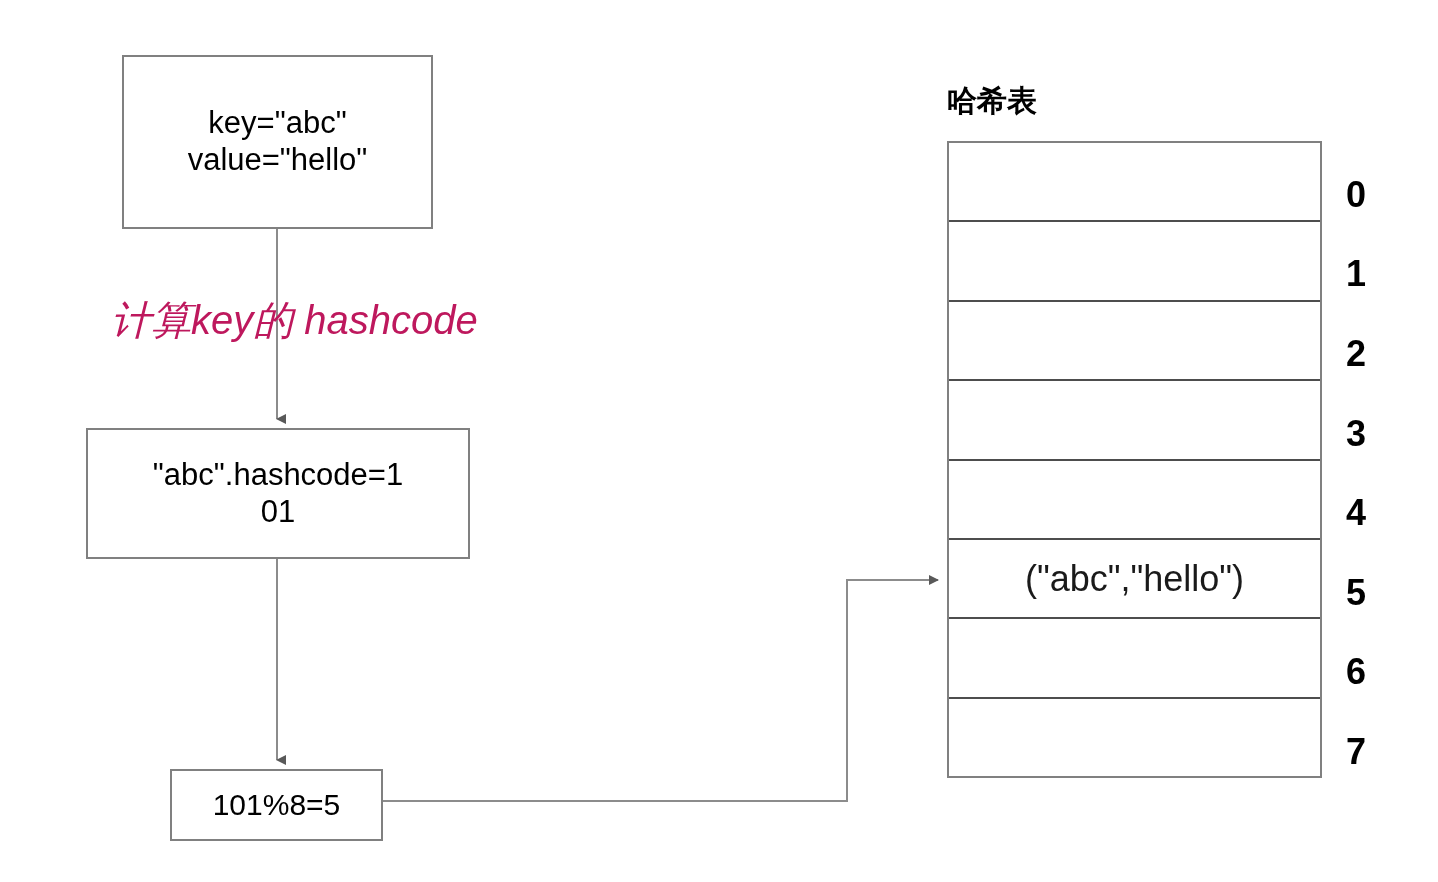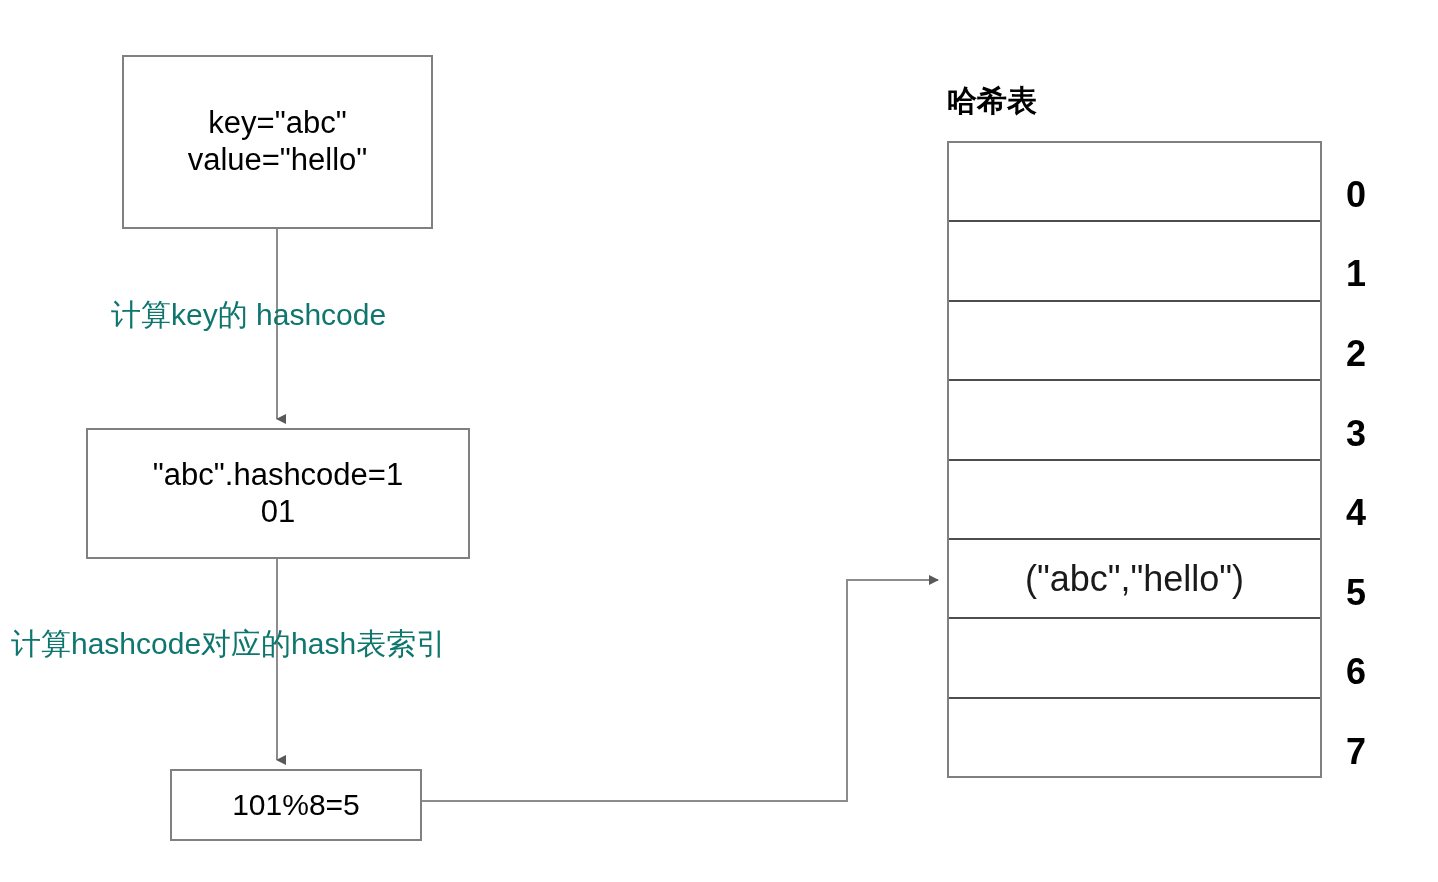--- a/index.html
+++ b/index.html
@@ -48,32 +48,33 @@
   #box-hashcode {
     left: 86px;
     top: 428px;
     width: 384px;
     height: 131px;
     font-size: 31px;
   }
   #box-modulo {
     left: 170px;
     top: 769px;
-    width: 252px;
+    width: 213px;
     height: 72px;
     font-size: 30px;
   }
 
   
   .edge-label {
     position: absolute;
-    font-size: 30px;
-    color: #0f766e;
+    font-size: 40px;
+    color: #be185d;
     white-space: nowrap;
     line-height: 1;
+    font-style: italic;
   }
   #label-hashcode {
     left: 111px;
     top: 300px;
   }
   #label-index {
     left: 11px;
     top: 629px;
   }
 
@@ -177,21 +178,20 @@
   <div class="flow-box" id="box-hashcode">
     <span class="txt">"abc".hashcode=1
 01</span>
   </div>
 
   <div class="flow-box" id="box-modulo">
     <span class="txt">101%8=5</span>
   </div>
 
   <div class="edge-label" id="label-hashcode">计算key的 hashcode</div>
-  <div class="edge-label" id="label-index">计算hashcode对应的hash表索引</div>
 
   <div id="hash-table-title">哈希表</div>
 
   <div id="hash-table">
     <div class="hash-row">
       <span></span>
     </div>
     <div class="hash-row">
       <span></span>
     </div>

